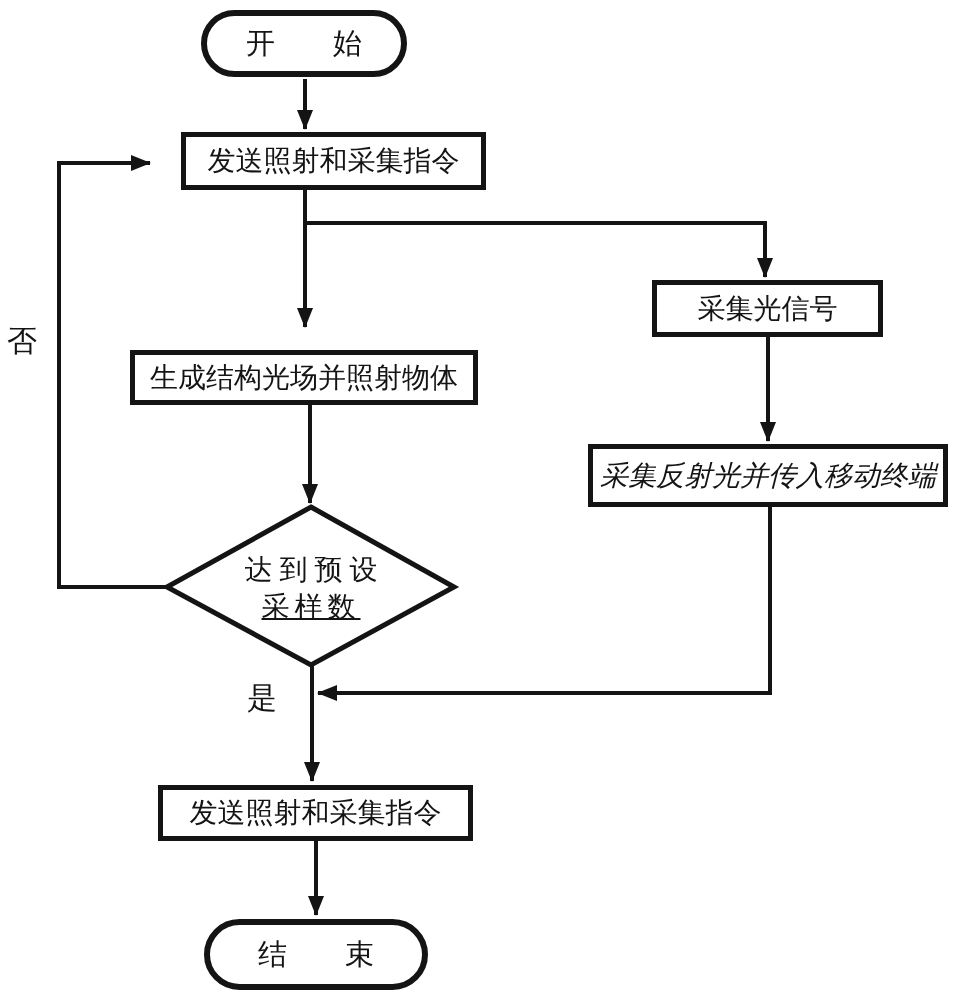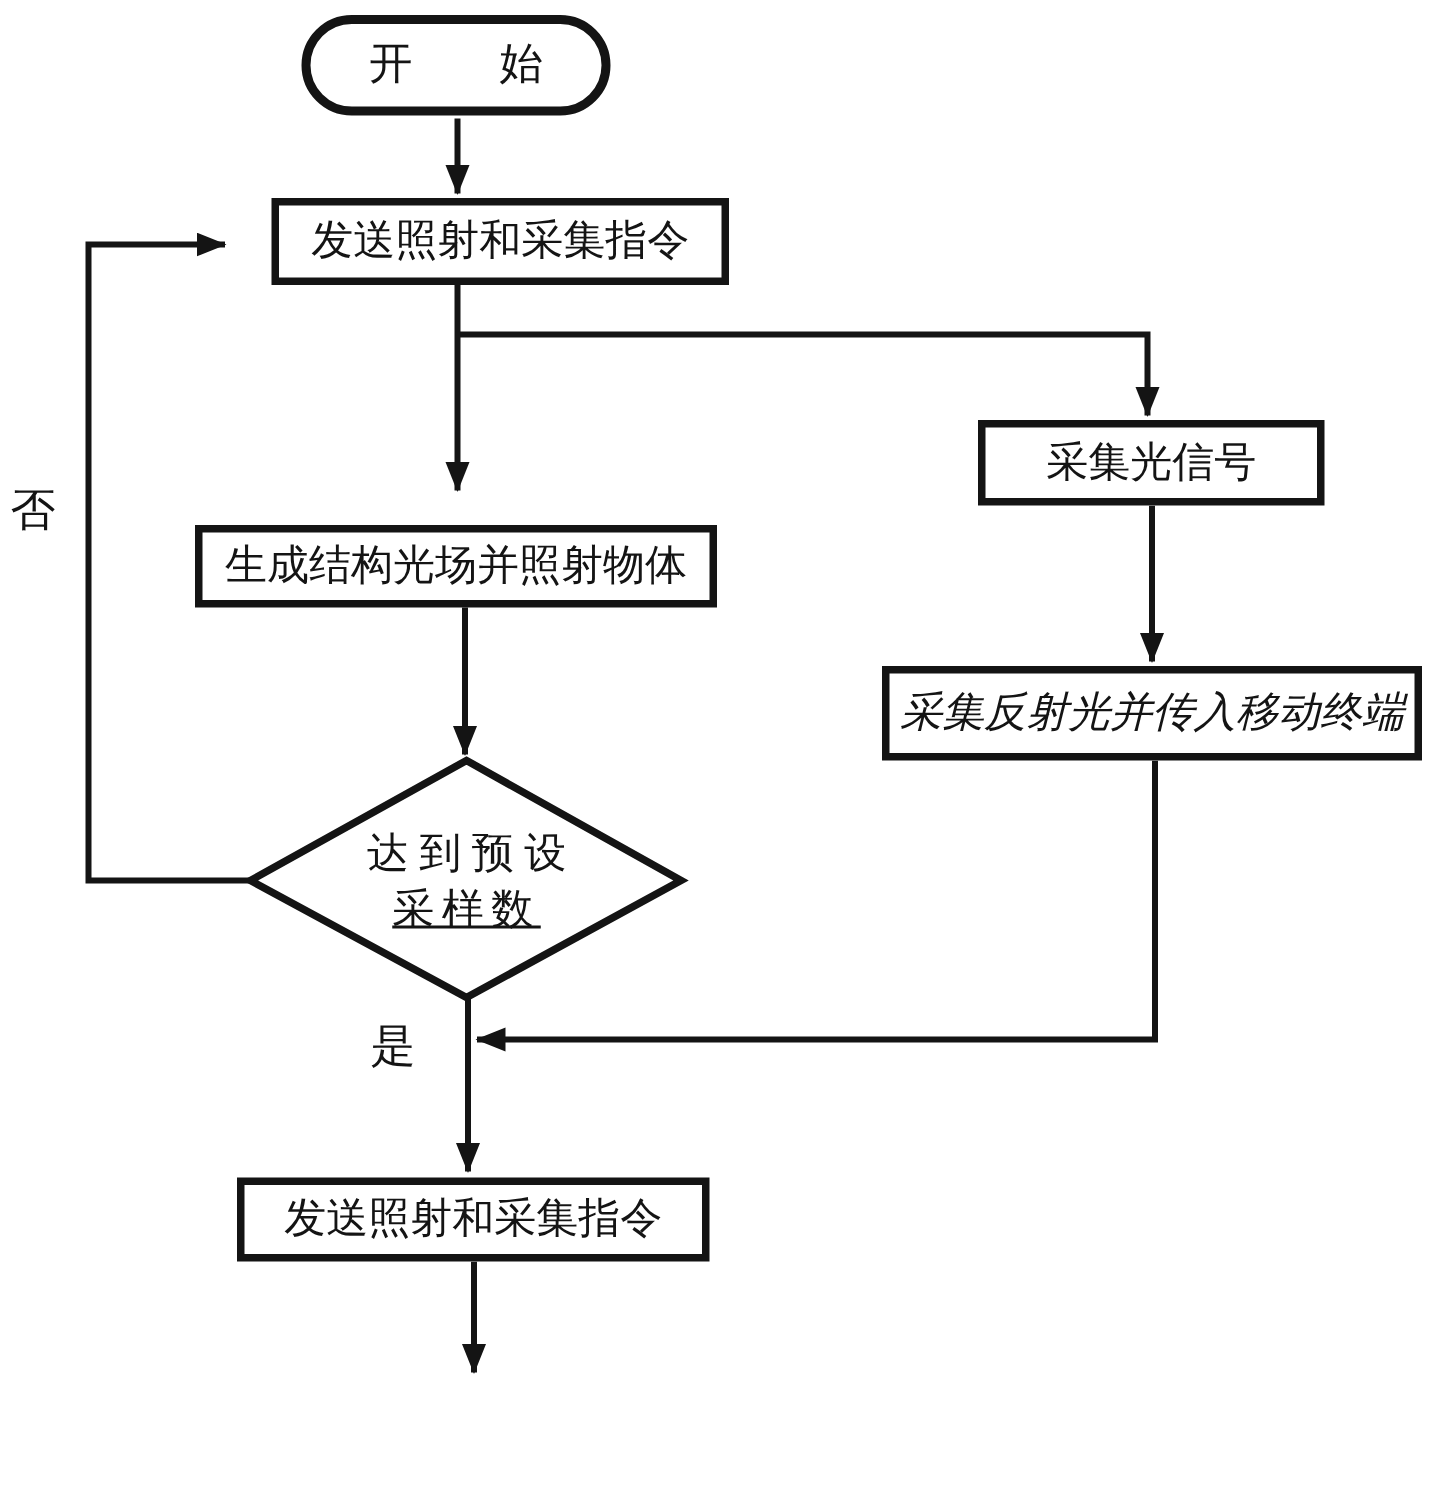--- a/index.html
+++ b/index.html
@@ -99,17 +99,20 @@
 
   <div class="decision-text" style="left:201px;top:551px;width:220px;">
     <span class="decision-line1">达 到 预 设</span>
     <span class="decision-line2">采样数</span>
   </div>
 
   <div class="node" style="left:158px;top:785px;width:315px;height:56px;">
     <span>发送照射和采集指令</span>
   </div>
 
+  <div class="node terminator" style="left:204px;top:919px;width:224px;height:71px;">
+    <span>结　　束</span>
+  </div>
 
   <div class="edge-label" style="left:7px;top:326px;">否</div>
   <div class="edge-label" style="left:247px;top:683px;">是</div>
 
 </div>
 
 </body></html>

